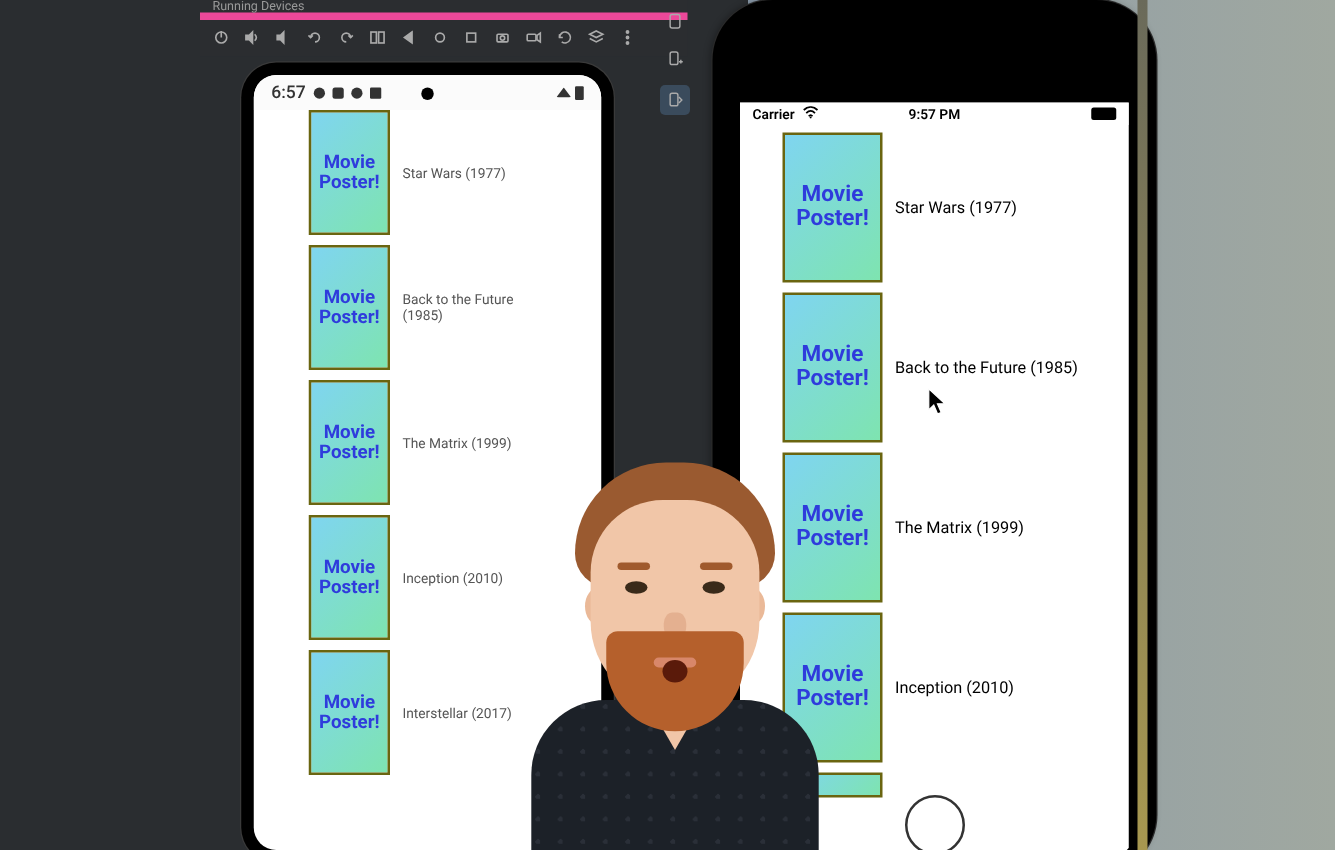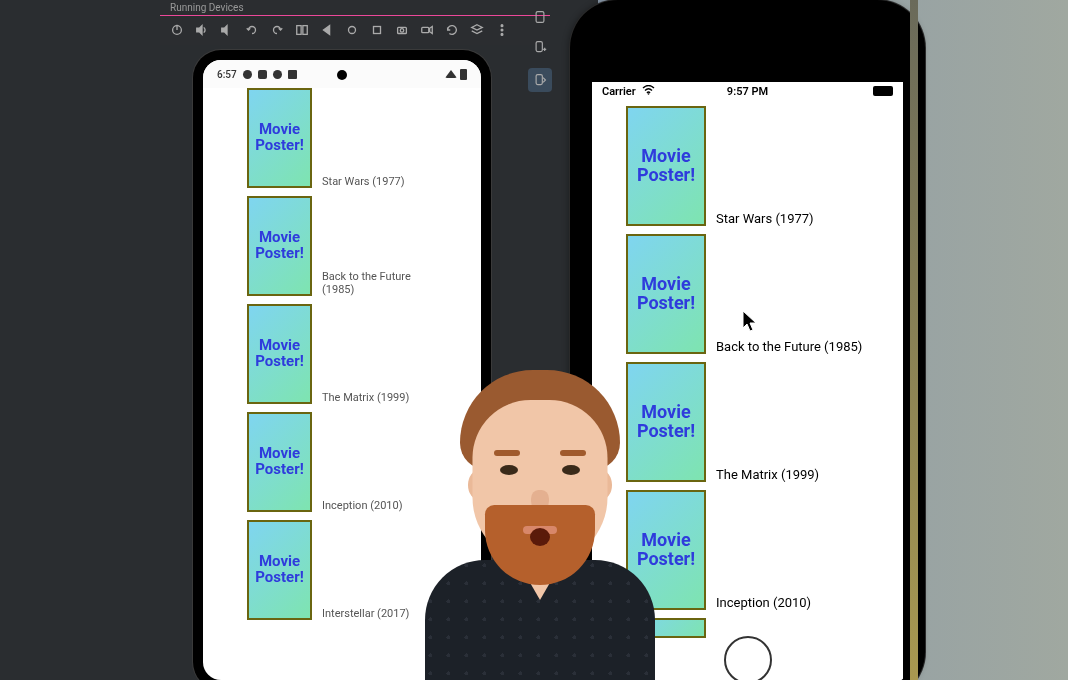--- a/index.html
+++ b/index.html
@@ -17,21 +17,21 @@
   top: 0; left: 160px; width: 390px;
   height: 45px;
   background: #2b2d30;
   color: #999;
   font-size: 10px;
 }
 .ide-tab-row {
   display: flex; align-items: center; gap: 6px;
   padding: 2px 10px;
   height: 16px;
-  border-bottom: 1px solid #ec4899;
+  border-bottom: 6px solid #ec4899;
 }
 .ide-icons-row {
   display: flex; align-items: center; gap: 11px;
   padding: 4px 10px;
   height: 28px;
 }
 .ide-icon { width: 14px; height: 14px; color: #aaa; display: flex; align-items: center; justify-content: center; }
 .ide-icon svg { width: 14px; height: 14px; stroke: currentColor; fill: none; stroke-width: 1.5; }
 .ide-side-icons {
   position: absolute;
@@ -56,21 +56,21 @@
   background: #fff;
   border-radius: 18px;
   overflow: hidden;
   position: relative;
 }
 .android-statusbar {
   height: 28px;
   background: #fbfbfb;
   display: flex; align-items: center; justify-content: space-between;
   padding: 0 14px;
-  font-size: 10px;
+  font-size: 14px;
   color: #333;
 }
 .android-statusbar .left { display: flex; align-items: center; gap: 6px; }
 .android-statusbar .right { display: flex; align-items: center; gap: 3px; }
 .a-clock { font-weight: 500; }
 .a-icon { width: 9px; height: 9px; background: #333; display: inline-block; }
 .a-icon.circle { border-radius: 50%; }
 .a-icon.square { border-radius: 1px; }
 .a-icon.round { border-radius: 2px; }
 .camera-hole {
@@ -131,21 +131,21 @@
 .ios-batt { width: 20px; height: 10px; background: #000; border-radius: 2px; }
 .ios-home {
   position: absolute; bottom: 6px; left: 50%; transform: translateX(-50%);
   width: 48px; height: 48px;
   border: 2px solid #333; border-radius: 50%;
 }
 .ios-content { padding: 6px 34px 0 34px; }
 
 
 .movie-row {
-  display: flex; align-items: flex-end; gap: 10px;
+  display: flex; align-items: center; gap: 10px;
 }
 .poster {
   border: 2px solid #6a6510;
   background: linear-gradient(135deg, #7fd5f0 0%, #7ee4b0 100%);
   display: flex; flex-direction: column; align-items: center; justify-content: center;
   font-weight: 700;
   color: #2f3bdc;
   text-align: center;
   line-height: 1.05;
   flex-shrink: 0;

